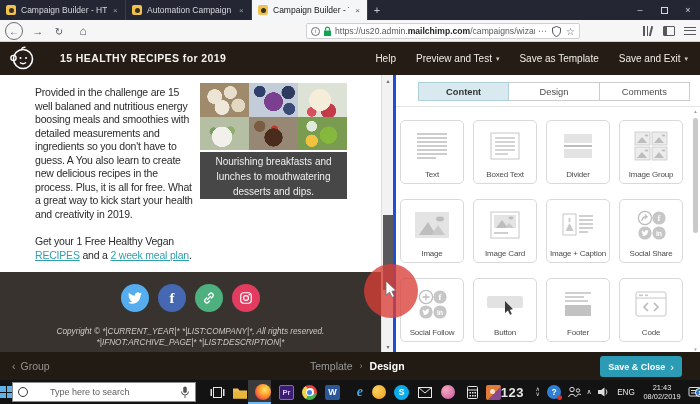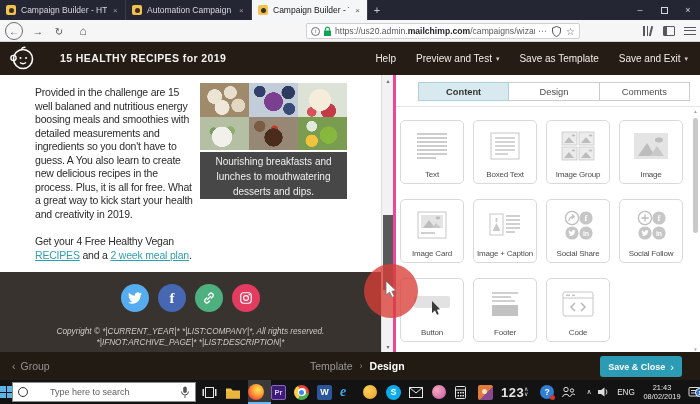--- a/index.html
+++ b/index.html
@@ -46,21 +46,21 @@
 
   
   .mc-header { position:absolute; left:0; top:42px; width:700px; height:33px; background:#241c15; }
   .mc-logo { position:absolute; left:9px; top:3px; }
   .mc-title { position:absolute; left:60px; top:0; height:33px; line-height:33px; color:#f5f2ee; font-size:10.5px; font-weight:bold; letter-spacing:0.4px; }
   .mc-nav { position:absolute; right:12px; top:0; height:33px; display:flex; align-items:center; gap:20px; }
   .mc-nav-item { color:#f0ece7; font-size:10px; display:flex; align-items:center; gap:4px; }
   .chev { font-size:7px; color:#cfc9c2; }
 
   
-  .workspace { position:absolute; left:0; top:75px; width:700px; height:277px; background:#ec4899; }
+  .workspace { position:absolute; left:0; top:75px; width:700px; height:277px; background:#1d4ed8; }
 
   
   .email { position:absolute; left:0; top:0; width:381px; height:277px; background:#fff; overflow:hidden; }
   .email-paragraph { position:absolute; left:35px; top:11px; width:163px; font-size:10.5px; line-height:13.5px; color:#2b2b2b; letter-spacing:-0.2px; }
   .email-cta { position:absolute; left:35px; top:160px; width:172px; font-size:10.5px; line-height:13.5px; color:#2b2b2b; letter-spacing:-0.2px; }
   .email-link { color:#2f9faf; text-decoration:underline; }
   .img-grid { position:absolute; left:200px; top:8px; width:147px; height:67px; display:grid; grid-template-columns:repeat(3,1fr); grid-template-rows:1fr 1fr; }
   .img-grid div { width:100%; height:100%; }
   .food1{background:radial-gradient(circle at 30% 40%,#ece5d4 0 18%,transparent 19%),radial-gradient(circle at 62% 28%,#e7dfcc 0 16%,transparent 17%),radial-gradient(circle at 45% 72%,#efe8da 0 20%,transparent 21%),radial-gradient(circle at 78% 66%,#e2d8c2 0 15%,transparent 16%),#a08a6c;}
   .food2{background:radial-gradient(circle at 50% 55%,#7b3f8f 0 30%,transparent 31%),radial-gradient(circle at 22% 25%,#31406b 0 12%,transparent 13%),radial-gradient(circle at 80% 28%,#2e3a5e 0 14%,transparent 15%),radial-gradient(circle at 82% 76%,#3a4a76 0 12%,transparent 13%),#c3cdd9;}
@@ -107,21 +107,21 @@
 
   
   .taskbar { position:absolute; left:0; top:380px; width:700px; height:24px; background:#131314; display:flex; align-items:center; }
   .tb-start { width:26px; height:24px; display:flex; align-items:center; justify-content:center; }
   .win-logo { width:12px; height:12px; display:grid; grid-template-columns:1fr 1fr; gap:1px; }
   .win-logo span { background:#5fb2e8; }
   .tb-search { width:184px; height:20px; background:#fff; border:1px solid #8a8a8a; display:flex; align-items:center; padding:0 5px; gap:22px; margin-right:6px; }
   .cortana { width:10px; height:10px; border:1.5px solid #333; border-radius:50%; flex:none; }
   .tb-search input { border:none; outline:none; flex:1; font-size:9px; color:#444; font-family:"Liberation Sans",sans-serif; min-width:0; background:transparent; }
   .tb-search input::placeholder { color:#5f5f5f; }
-  .tb-cell { width:23px; height:24px; display:flex; align-items:center; justify-content:flex-start; position:relative; flex:none; }
+  .tb-cell { width:23px; height:24px; display:flex; align-items:center; justify-content:flex-end; position:relative; flex:none; }
   .tb-cell.active-app { background:#3a3a3a; box-shadow:inset 0 -2px 0 #6cb8f0; }
   .ffx { width:16px; height:16px; border-radius:50%; background:radial-gradient(circle at 62% 36%,#ffe265 0%,#ffb437 30%,#fb7a33 55%,#e3364e 80%,#a5326d 97%); }
   .pr-ico { width:15px; height:15px; border-radius:2px; background:#3d1d73; border:1px solid #8b63c9; color:#d9c5ff; font-size:7.5px; font-weight:bold; display:flex; align-items:center; justify-content:center; }
   .chrome { width:15px; height:15px; border-radius:50%; background:conic-gradient(from -30deg,#e8453c 0 120deg,#4caf50 120deg 240deg,#f7d147 240deg 360deg); position:relative; }
   .chrome::after { content:""; position:absolute; inset:3.5px; border-radius:50%; background:#fff; }
   .chrome::before { content:""; position:absolute; inset:5px; border-radius:50%; background:#4285f4; z-index:2; }
   .word-ico { width:15px; height:15px; border-radius:2px; background:#2b579a; color:#fff; font-size:9px; font-weight:bold; display:flex; align-items:center; justify-content:center; }
   .ie-ico { color:#3fa9e8; font-size:14px; font-weight:bold; font-family:"Liberation Serif",serif; font-style:italic; }
   .yellow-ico { width:14px; height:14px; border-radius:50%; background:radial-gradient(circle at 35% 35%,#ffd257,#e89b2d); }
   .skype-ico { width:15px; height:15px; border-radius:50%; background:#0aaceb; color:#fff; font-size:9px; font-weight:bold; display:flex; align-items:center; justify-content:center; }
@@ -234,21 +234,21 @@
         <span>Save and Exit</span>
         <span class="chev">▾</span>
       </span>
   </div>
 </div>
 
 <div class="workspace">
 
   <div class="email">
     <div class="email-paragraph">Provided in the challenge are 15 well balaned and nutritious energy boosing meals and smoothies with detailed measurements and ingredients so you don't have to guess. A You also learn to create new delicious recipes in the process. Plus, it is all for free. What a great way to kick start your health and creativity in 2019.</div>
-    <div class="email-cta"><span>Get your 4 Free Healthy Vegan </span><span class="email-link">RECIPES</span><span> and a </span><span class="email-link">2 week meal plan</span><span>.</span></div>
+    <div class="email-cta"><span>Get your 1 Free Healthy Vegan </span><span class="email-link">RECIPES</span><span> and a </span><span class="email-link">2 week meal plan</span><span>.</span></div>
 
     <div class="img-grid">
       <div class="food1"></div>
       <div class="food2"></div>
       <div class="food3"></div>
       <div class="food4"></div>
       <div class="food5"></div>
       <div class="food6"></div>
     </div>
     <div class="img-caption">Nourishing breakfasts and lunches to mouthwatering desserts and dips.</div>
@@ -325,20 +325,30 @@
                 <rect x="7" y="10" width="20" height="2"></rect>
                 <rect x="7" y="14" width="20" height="2"></rect>
                 <rect x="7" y="18" width="20" height="2"></rect>
                 <rect x="7" y="22" width="13" height="2"></rect>
               </g>
             </svg>
         </div>
         <div class="card-label">Boxed Text</div>
       </div>
 
+      <div class="card">
+        <div class="card-icon">
+          <svg width="34" height="30">
+              <rect x="3" y="3" width="28" height="9" fill="#e3e3e3"></rect>
+              <rect x="3" y="14" width="28" height="2" fill="#bdbdbd"></rect>
+              <rect x="3" y="18" width="28" height="9" fill="#e3e3e3"></rect>
+            </svg>
+        </div>
+        <div class="card-label">Divider</div>
+      </div>
 
       <div class="card">
         <div class="card-icon">
           <svg width="34" height="30">
             <g>
                 <rect x="1" y="1" width="15" height="13" fill="#ececec" stroke="#c9c9c9" stroke-width="0.8"></rect>
                 <polygon points="3,12 8,6 13,12" fill="#bdbdbd"></polygon>
                 <ellipse cx="12.5" cy="4.5" rx="1.8" ry="1.1" fill="#bdbdbd"></ellipse>
               </g>
             <g transform="translate(17,0)">

